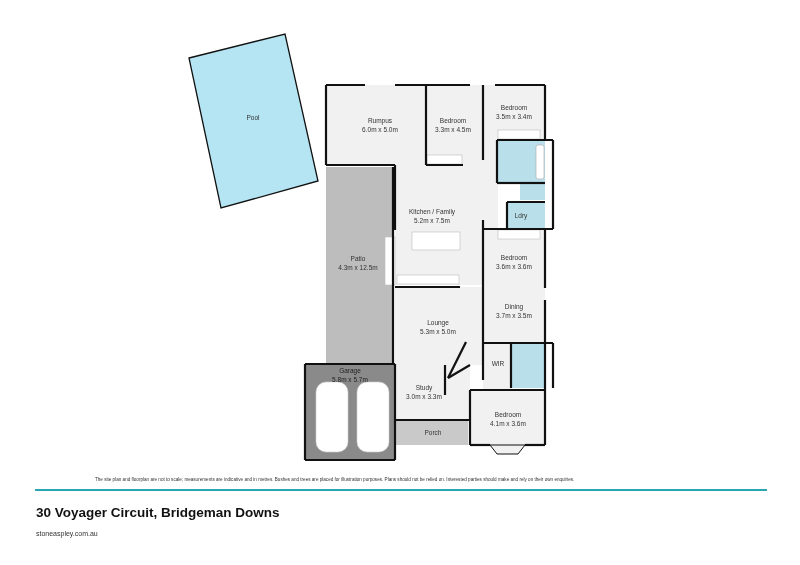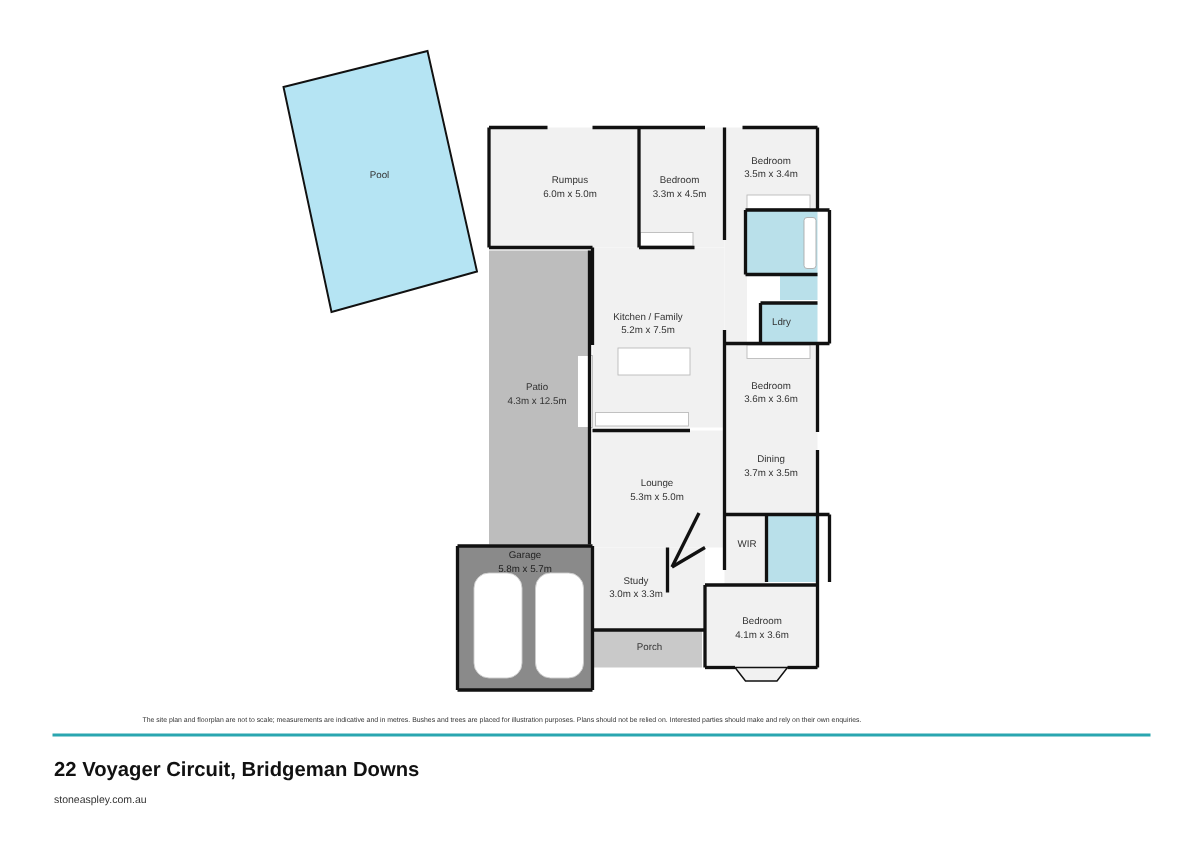--- a/index.html
+++ b/index.html
@@ -152,14 +152,14 @@
 
 <div class="lbl" style="left:433px;top:433px;"><span>Porch</span></div>
 
 <div class="lbl" style="left:508px;top:420px;">
     <div>Bedroom</div>
     <div>4.1m x 3.6m</div>
   </div>
 
 <div class="disclaimer">The site plan and floorplan are not to scale; measurements are indicative and in metres. Bushes and trees are placed for illustration purposes. Plans should not be relied on. Interested parties should make and rely on their own enquiries.</div>
 <div class="divider"></div>
-<div class="title">22 Voyager Circuit, Bridgeman Downs</div>
+<div class="title">30 Voyager Circuit, Bridgeman Downs</div>
 <div class="site">stoneaspley.com.au</div>
 
 </body></html>

